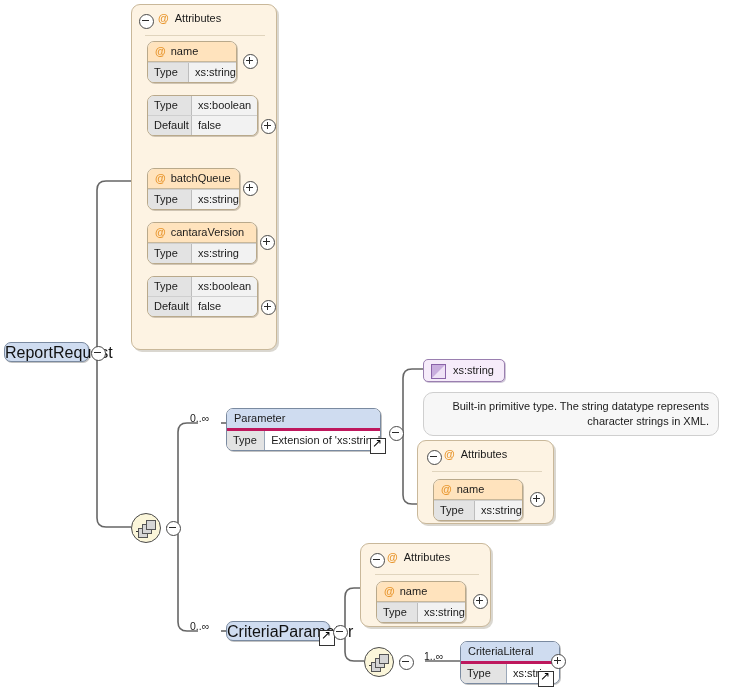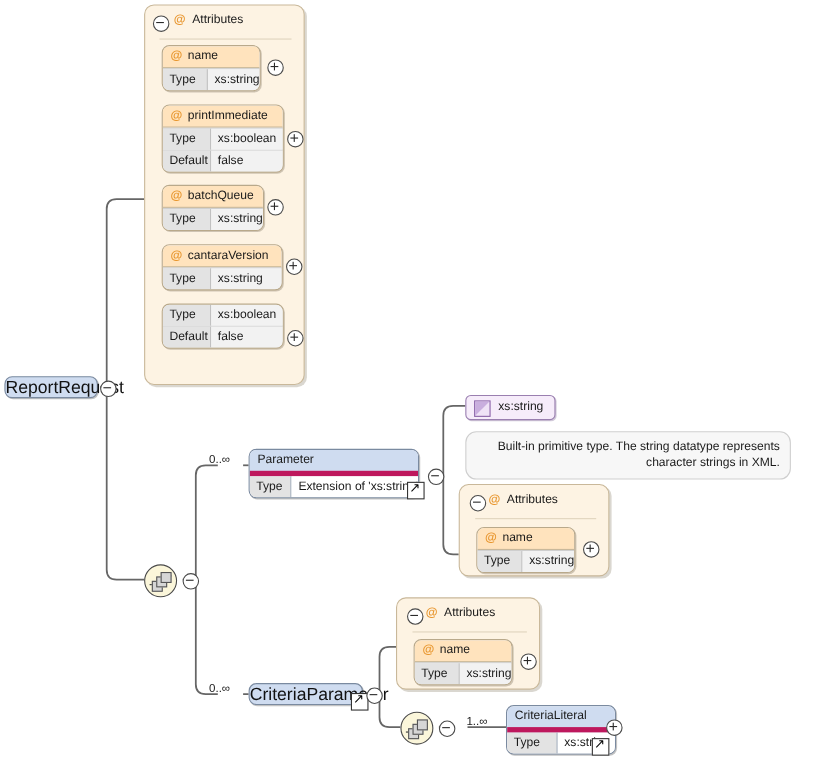--- a/index.html
+++ b/index.html
@@ -36,21 +36,21 @@
     border:1px solid #7a8aa0;
     border-radius:7px;
     background:#ffffff;
     box-shadow:1px 1px 0 rgba(120,120,120,.45);
     overflow:hidden;
   }
   .elem-box .hdr{
     background:#cfdcf0;
     height:19px;line-height:18px;
     padding-left:7px;
-    border-bottom:5px solid #be185d;
+    border-bottom:3px solid #be185d;
     font-size:11px;
   }
   .elem-box .row{display:flex;height:19px;line-height:18px;font-size:11px;}
   .elem-box .row .k{
     width:46px;background:#e3e3e3;border-right:1px solid #9aa7b8;
     padding-left:6px;box-sizing:border-box;color:#1a1a1a;
   }
   .elem-box .row .v{padding-left:6px;background:#ffffff;flex:1;white-space:nowrap;}
 
   
@@ -215,23 +215,20 @@
       <span class="at">@</span><span>name</span>
     </div>
     <div class="row">
       <div class="k">Type</div>
       <div class="v">xs:string</div>
     </div>
   </div>
   <div class="toggle plus" style="left:243px;top:54px;"></div>
 
   <div class="node attr-box" style="left:147px;top:95px;width:111px;">
-    <div class="hdr">
-      <span class="at">@</span><span>printImmediate</span>
-    </div>
     <div class="row">
       <div class="k">Type</div>
       <div class="v">xs:boolean</div>
     </div>
     <div class="row">
       <div class="k">Default</div>
       <div class="v">false</div>
     </div>
   </div>
   <div class="toggle plus" style="left:261px;top:119px;"></div>

